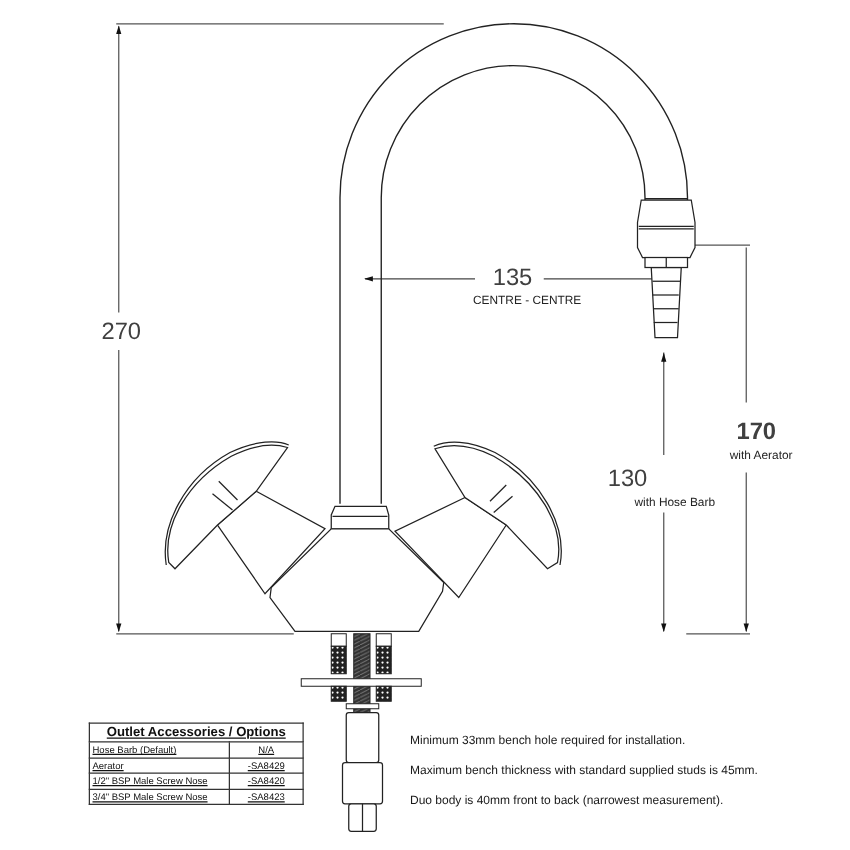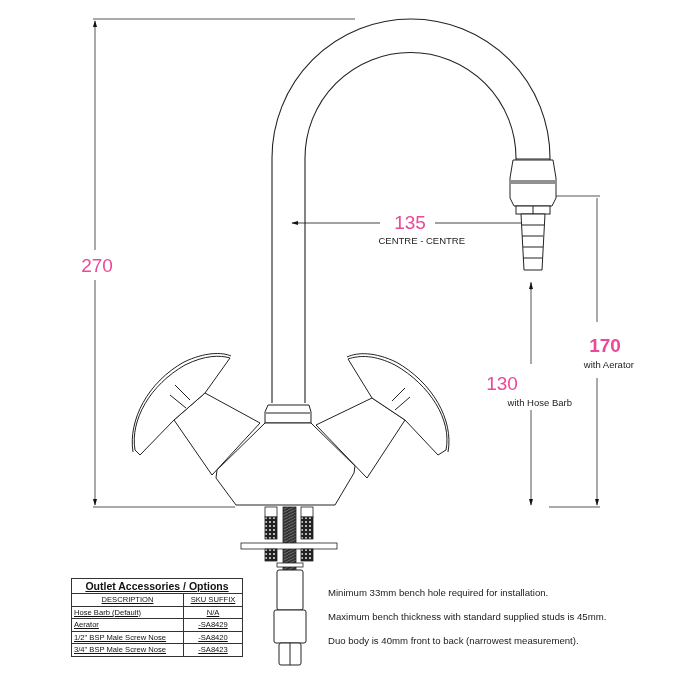--- a/index.html
+++ b/index.html
@@ -1,18 +1,18 @@
 <!DOCTYPE html>
 <html><head>
 <meta charset="utf-8">
 <style>
   html, body { margin: 0; padding: 0; background: #ffffff; }
   body { width: 680px; height: 680px; position: relative; overflow: hidden; font-family: "Liberation Sans", sans-serif; color: #111; }
   #drawing { position: absolute; left: 0; top: 0; width: 680px; height: 680px; }
-  .dim-num { position: absolute; font-size: 19px; color: #ec4899; text-align: center; line-height: 1; }
+  .dim-num { position: absolute; font-size: 19px; color: #404040; text-align: center; line-height: 1; }
   .dim-sub { position: absolute; font-size: 9.5px; color: #222; text-align: right; line-height: 1; white-space: nowrap; }
   .note { position: absolute; left: 328px; font-size: 9.6px; color: #1a1a1a; white-space: nowrap; }
   .acc-table { position: absolute; left: 71px; top: 578px; width: 172px; border-collapse: collapse; font-size: 7.6px; color: #111; text-decoration: underline; }
   .acc-table td, .acc-table th { border: 1px solid #333; padding: 0 2px; height: 11.5px; line-height: 11px; font-weight: normal; white-space: nowrap; }
   .acc-table .title { font-weight: bold; font-size: 10.5px; text-align: center; height: 14px; line-height: 14px; }
   .acc-table .hdr { text-align: center; }
   .acc-table .sku { text-align: center; width: 54px; }
   .acc-table .desc { text-align: left; }
 </style>
 </head>
@@ -130,24 +130,20 @@
 
 <div class="dim-num" style="left:482px; top:374px; width:40px;">130</div>
 <div class="dim-sub" style="left:492px; top:398px; width:80px;">with Hose Barb</div>
 
 <table class="acc-table">
   <tbody>
       <tr>
     <td colspan="2" class="title">Outlet Accessories / Options</td>
   </tr>
   <tr>
-    <td class="hdr">DESCRIPTION</td>
-    <td class="hdr sku">SKU SUFFIX</td>
-  </tr>
-  <tr>
     <td class="desc">Hose Barb (Default)</td>
     <td class="sku">N/A</td>
   </tr>
   <tr>
     <td class="desc">Aerator</td>
     <td class="sku">-SA8429</td>
   </tr>
   <tr>
     <td class="desc">1/2" BSP  Male Screw Nose</td>
     <td class="sku">-SA8420</td>

